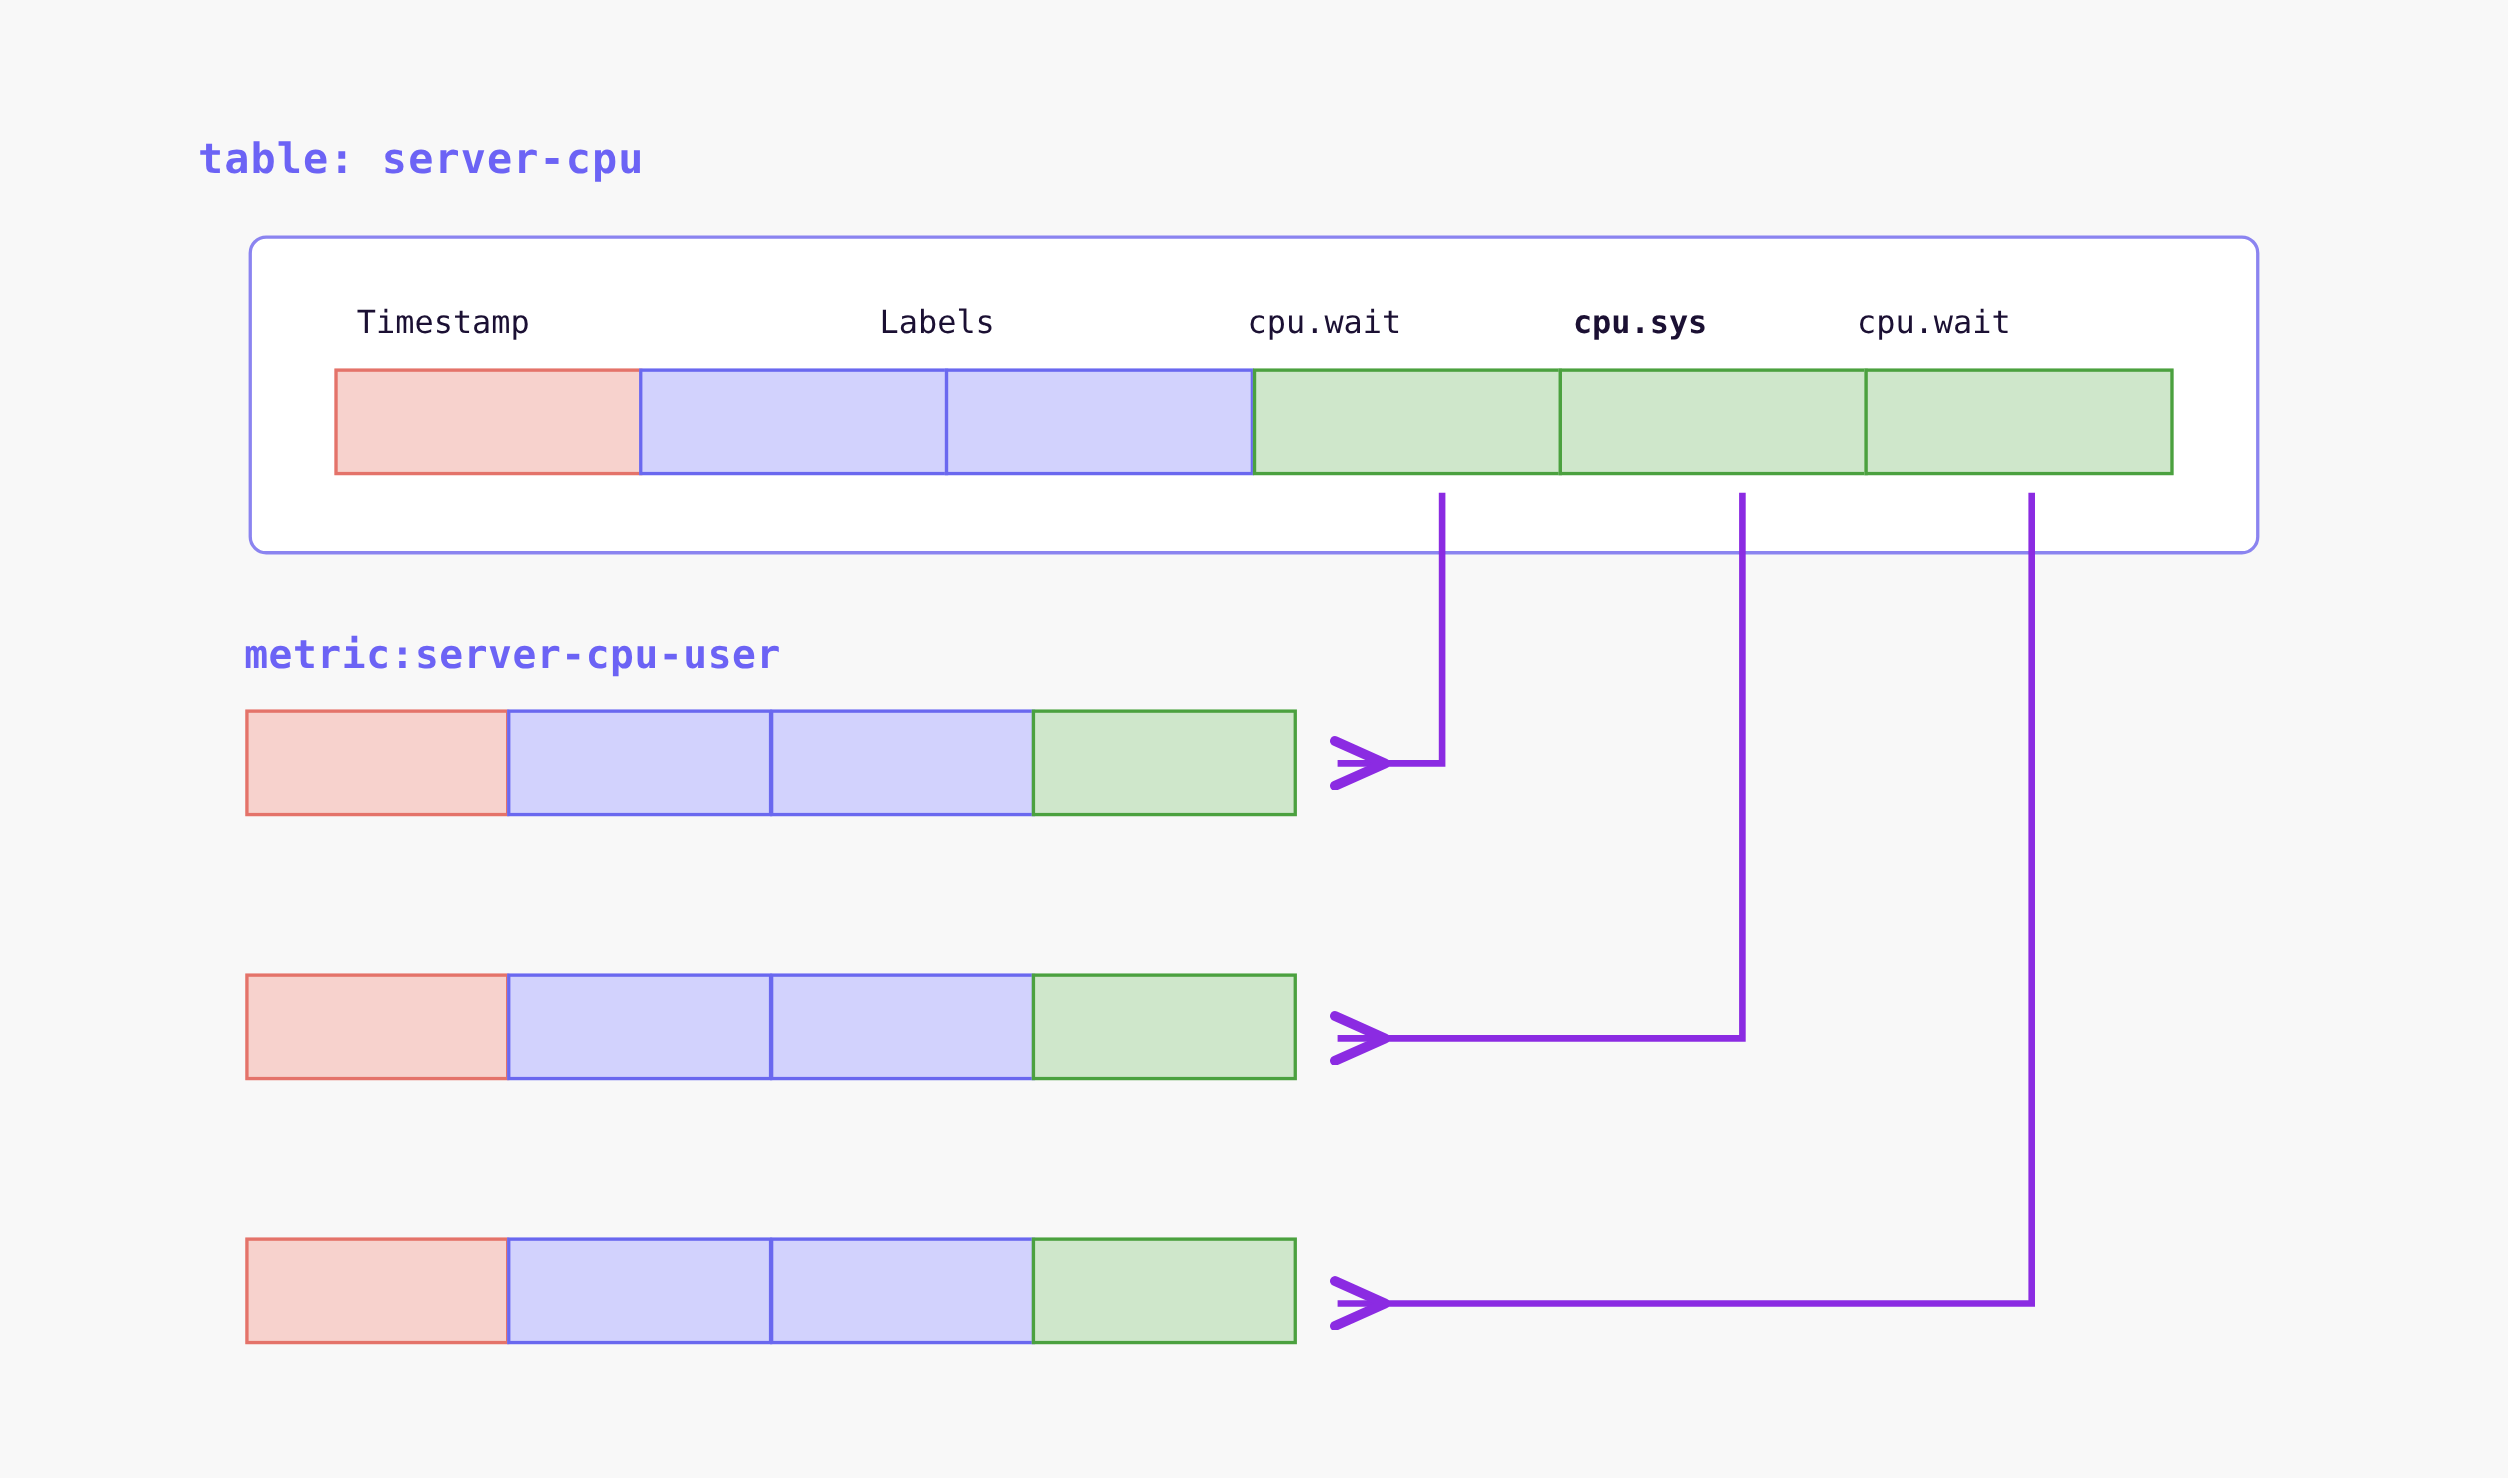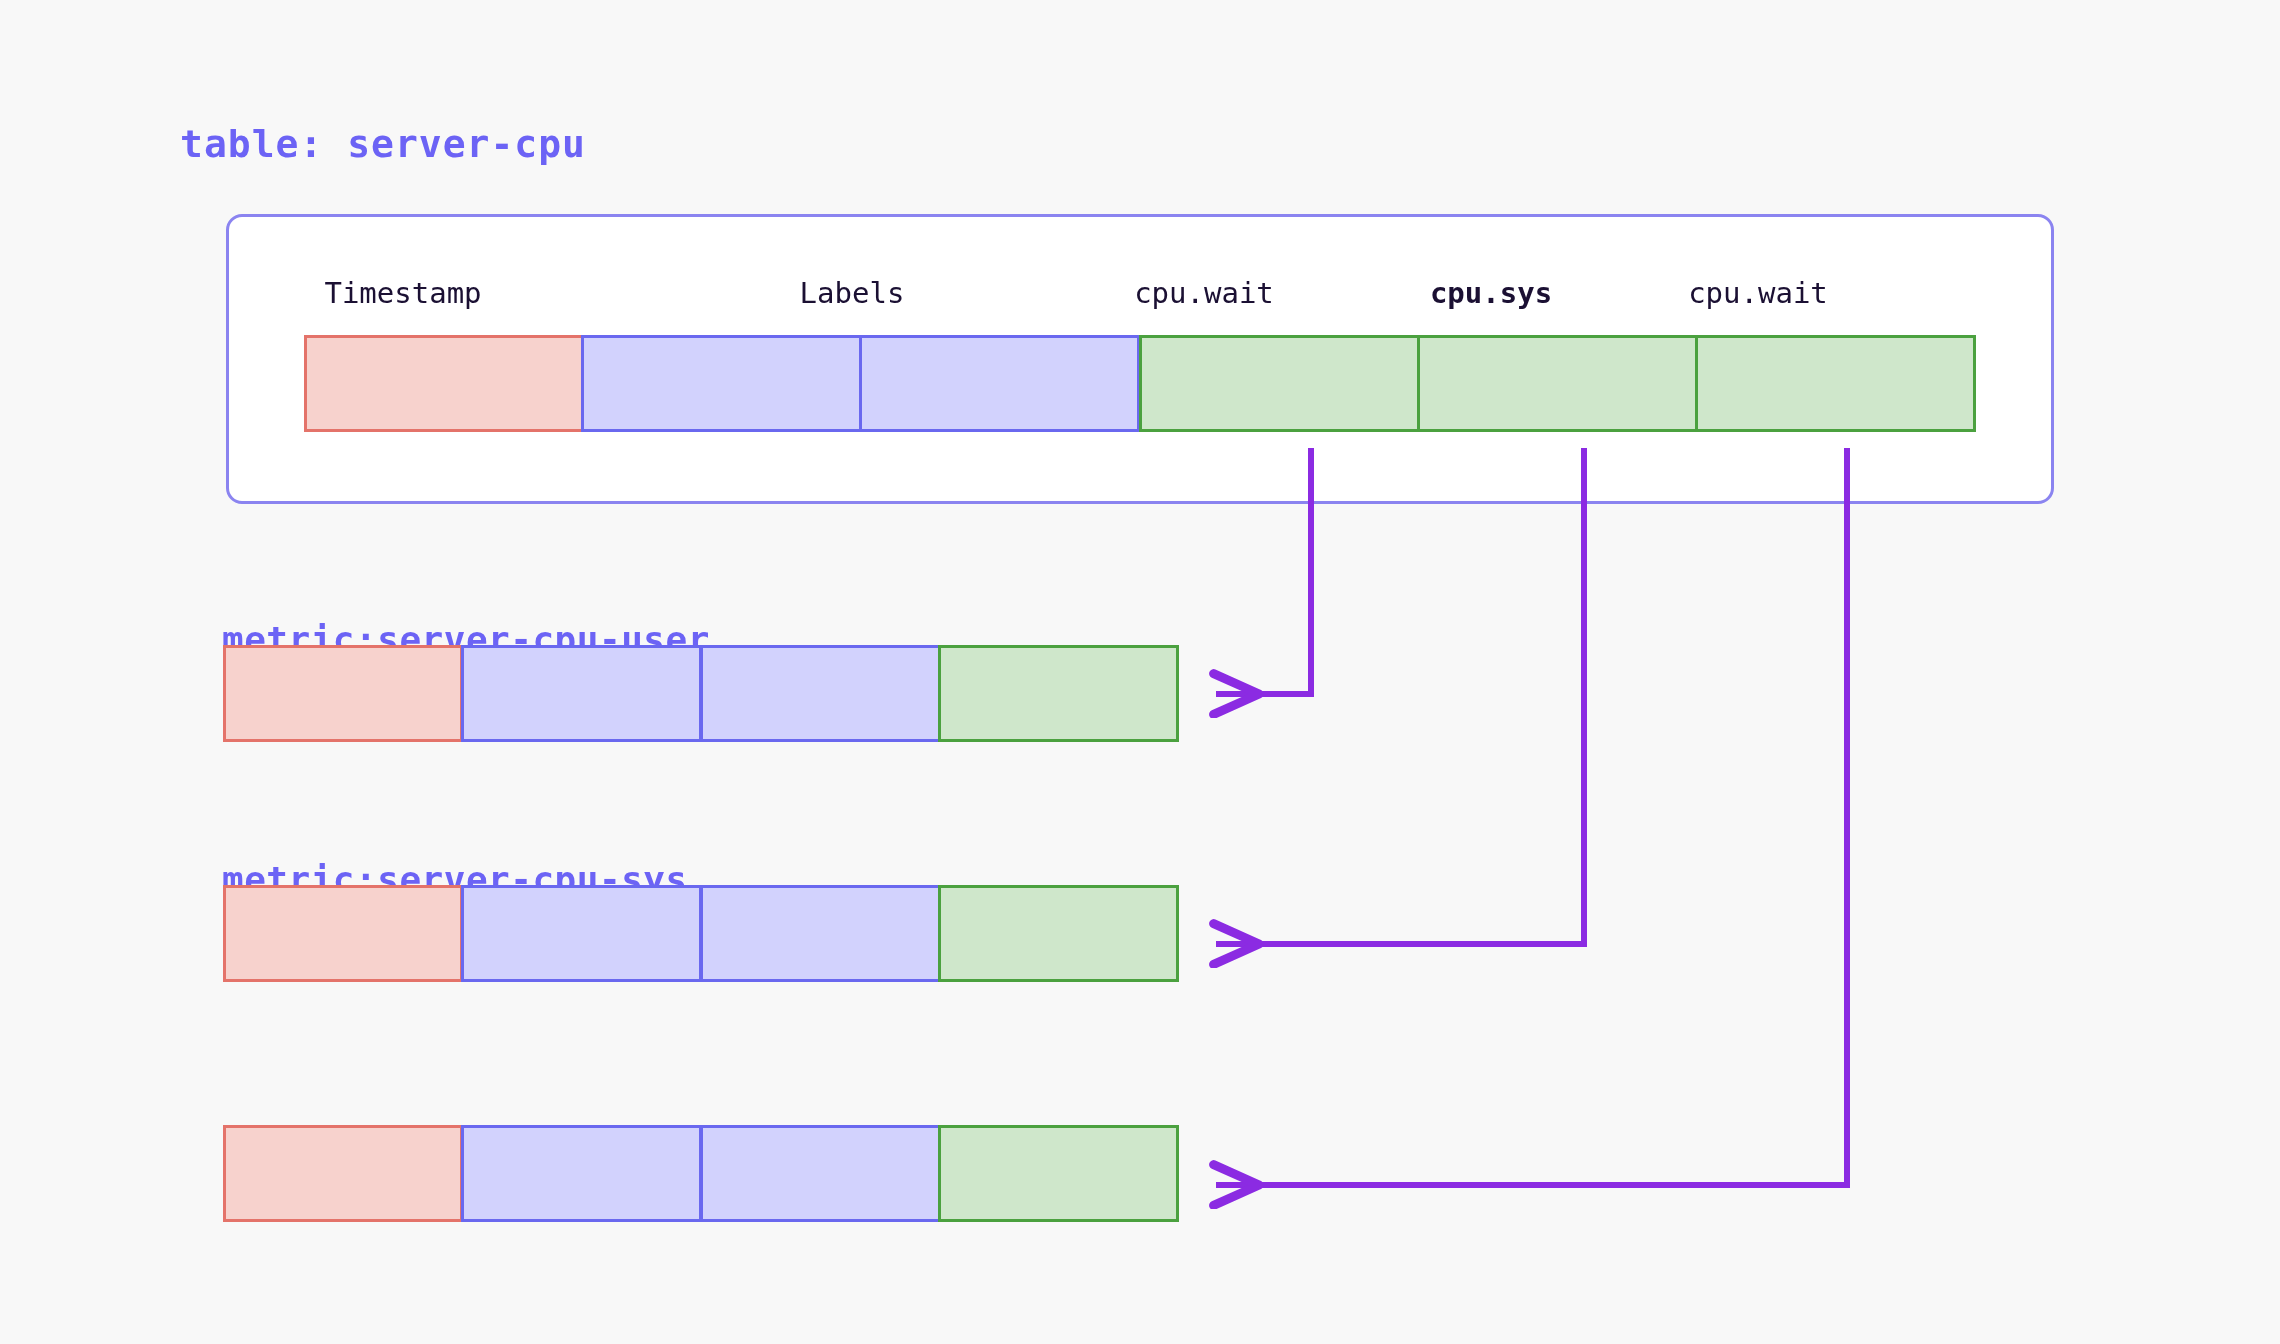--- a/index.html
+++ b/index.html
@@ -77,21 +77,20 @@
 
   
   .metric-title {
     position: absolute;
     left: 222px;
     font-size: 36px;
     font-weight: bold;
     letter-spacing: 0.5px;
     color: #6c63f5;
     white-space: pre;
-    margin-top: 44px;
   }
 
   
   #arrows {
     position: absolute;
     left: 0;
     top: 0;
     width: 2280px;
     height: 1344px;
     pointer-events: none;
@@ -118,21 +117,20 @@
   <div class="cell cell-green" style="left:1139px;top:335px;width:281px;height:97px;"></div>
   <div class="cell cell-green" style="left:1417px;top:335px;width:281px;height:97px;"></div>
   <div class="cell cell-green" style="left:1695px;top:335px;width:281px;height:97px;"></div>
 
   <div class="metric-title" style="top:575px;">metric:server-cpu-user</div>
   <div class="cell cell-pink" style="left:223px;top:645px;width:240px;height:97px;"></div>
   <div class="cell cell-blue" style="left:461px;top:645px;width:241px;height:97px;"></div>
   <div class="cell cell-blue" style="left:700px;top:645px;width:241px;height:97px;"></div>
   <div class="cell cell-green" style="left:938px;top:645px;width:241px;height:97px;"></div>
 
-  <div class="metric-title" style="top:815px;">metric:server-cpu-sys</div>
   <div class="cell cell-pink" style="left:223px;top:885px;width:240px;height:97px;"></div>
   <div class="cell cell-blue" style="left:461px;top:885px;width:241px;height:97px;"></div>
   <div class="cell cell-blue" style="left:700px;top:885px;width:241px;height:97px;"></div>
   <div class="cell cell-green" style="left:938px;top:885px;width:241px;height:97px;"></div>
 
   <div class="cell cell-pink" style="left:223px;top:1125px;width:240px;height:97px;"></div>
   <div class="cell cell-blue" style="left:461px;top:1125px;width:241px;height:97px;"></div>
   <div class="cell cell-blue" style="left:700px;top:1125px;width:241px;height:97px;"></div>
   <div class="cell cell-green" style="left:938px;top:1125px;width:241px;height:97px;"></div>
 

